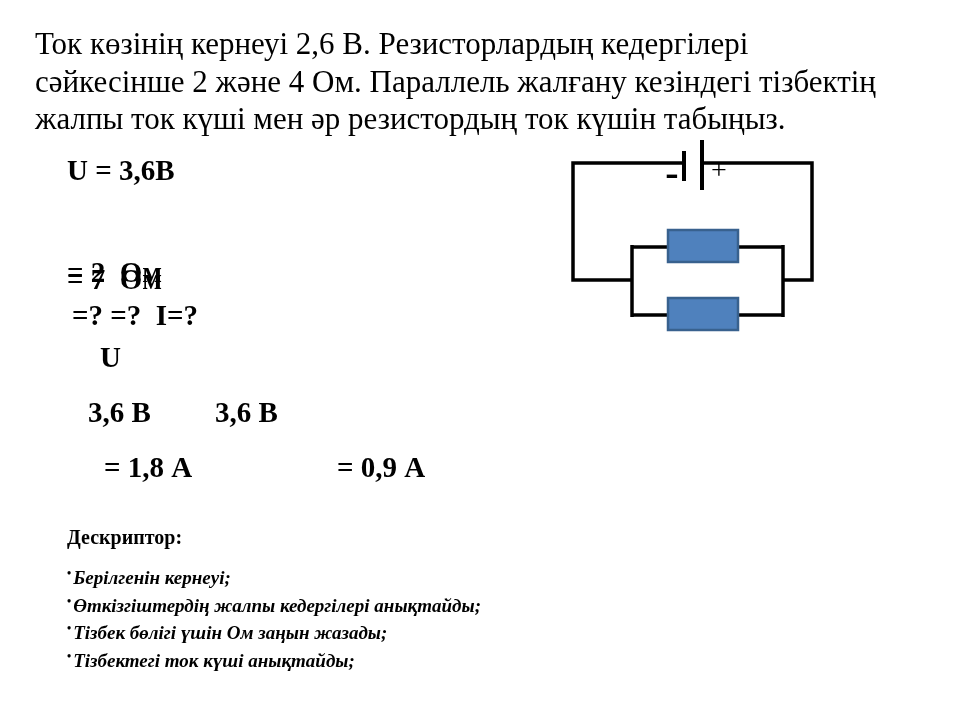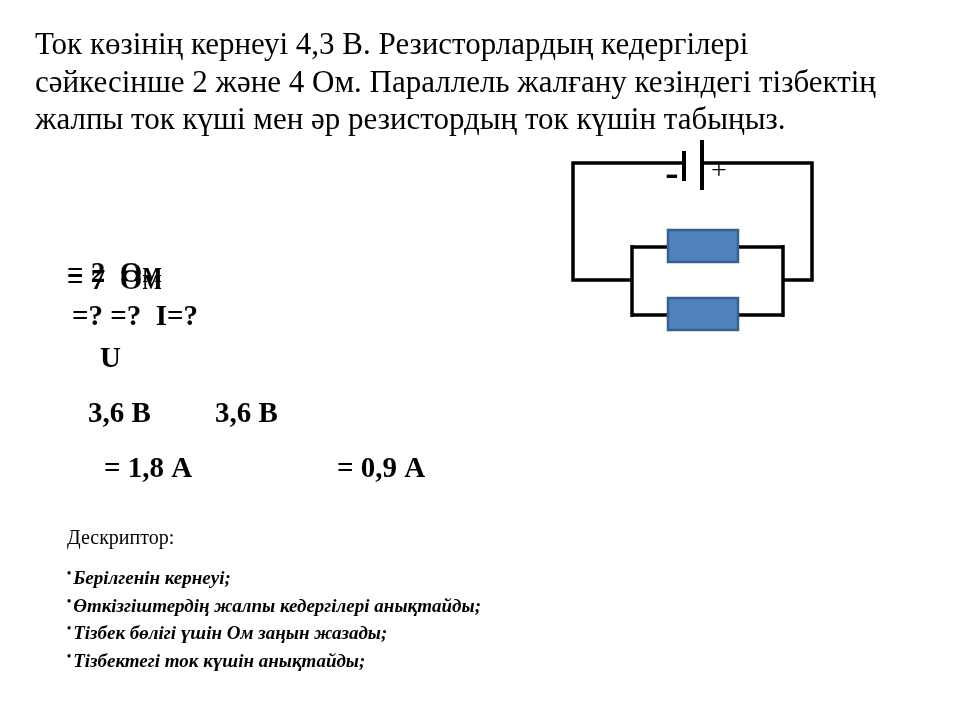--- a/index.html
+++ b/index.html
@@ -10,40 +10,41 @@
   .title {
     position:absolute; left:35px; top:25px;
     font-size:31px; line-height:37.5px; font-weight:400; white-space:nowrap;
   }
   .v {
     position:absolute; font-size:29px; font-weight:bold; white-space:pre; line-height:1.1;
   }
   .circuit-svg { position:absolute; left:0; top:0; width:960px; height:720px; }
   .bat-label { font-family:"Liberation Serif","DejaVu Serif",serif; }
   .descriptor { position:absolute; left:67px; top:526px; }
-  .descriptor-heading { font-size:20px; font-weight:normal; margin-bottom:13px; }
+  .descriptor-heading { font-size:20px; font-weight:bold; margin-bottom:13px; }
   .descriptor-item {
     font-size:19px; font-weight:bold; font-style:italic; line-height:22.5px; white-space:nowrap;
   }
   .blt {
     display:inline-block; font-size:12px; vertical-align:7px;
     margin-right:2px; font-style:normal;
   }
 </style>
 </head>
 <body>
 
 <div class="slide">
 
   <div class="title">
-    <div>Ток көзінің кернеуі 4,3 В. Резисторлардың кедергілері</div>
+    <div>Ток көзінің кернеуі 2,6 В. Резисторлардың кедергілері</div>
     <div>сәйкесінше 2 және 4 Ом. Параллель жалғану кезіндегі тізбектің</div>
     <div>жалпы ток күші мен әр резистордың ток күшін табыңыз.</div>
   </div>
 
+  <div class="v" style="left:67px;  top:155px;">U = 3,6В</div>
   <div class="v" style="left:67px;  top:229px;margin-top:28px;">= 2  Ом</div>
   <div class="v" style="left:67px;  top:264px;">= 7  Ом</div>
   <div class="v" style="left:72px;  top:300px;">=? =?  I=?</div>
   <div class="v" style="left:100px; top:342px;">U</div>
   <div class="v" style="left:88px;  top:397px;">3,6 В</div>
   <div class="v" style="left:215px; top:397px;">3,6 В</div>
   <div class="v" style="left:68px;  top:452px;margin-left:36px;">= 1,8 А</div>
   <div class="v" style="left:337px; top:452px;">= 0,9 А</div>
 
   <svg class="circuit-svg" viewBox="0 0 960 720">
@@ -65,16 +66,16 @@
 
     <rect x="668" y="230" width="70" height="32" stroke-width="2.5" fill="#4f81bd" stroke="#38618e"></rect>
     <rect x="668" y="298" width="70" height="32" stroke-width="2.5" fill="#4f81bd" stroke="#38618e"></rect>
   </svg>
 
   <div class="descriptor">
     <div class="descriptor-heading">Дескриптор:</div>
     <div class="descriptor-item"><span class="blt">•</span><span>Берілгенін кернеуі;</span></div>
     <div class="descriptor-item"><span class="blt">•</span><span>Өткізгіштердің жалпы кедергілері анықтайды;</span></div>
     <div class="descriptor-item"><span class="blt">•</span><span>Тізбек бөлігі үшін Ом заңын жазады;</span></div>
-    <div class="descriptor-item"><span class="blt">•</span><span>Тізбектегі ток күшін анықтайды;</span></div>
+    <div class="descriptor-item"><span class="blt">•</span><span>Тізбектегі ток күші анықтайды;</span></div>
   </div>
 
 </div>
 
 </body></html>

